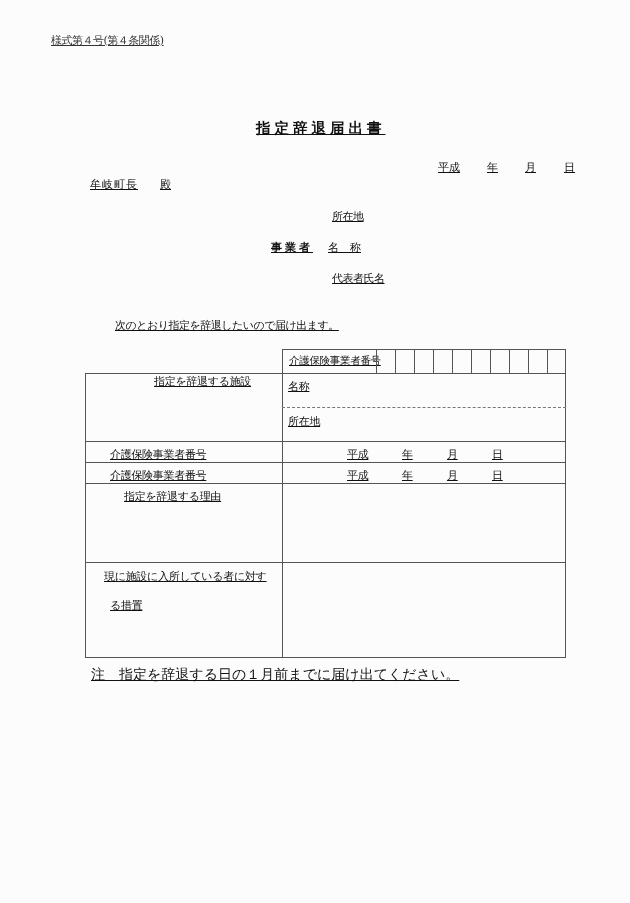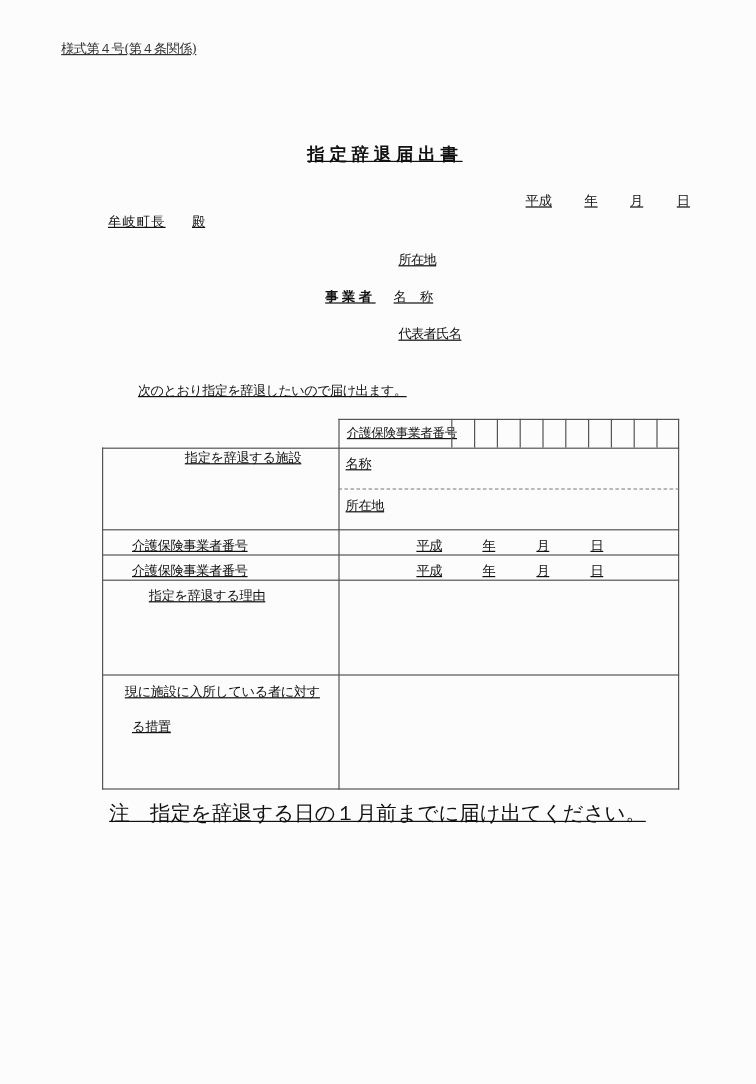--- a/index.html
+++ b/index.html
@@ -25,21 +25,21 @@
     .vline { width: 1px; }
     .dash {
       position: absolute; height: 0;
       border-top: 1px dashed #777;
     }
     .numbox {
       position: absolute; top: 349px; height: 24px;
       border-left: 1px solid #555;
     }
     .cell-text { font-size: 11px; letter-spacing: -0.3px; text-align: right; }
-    .note { left: 91px; top: 666px; font-size: 17px; }
+    .note { left: 91px; top: 666px; font-size: 14px; }
   </style>
 </head>
 <body>
 
 <div class="abs form-ref">様式第４号(第４条関係)</div>
 <div class="abs title">指定辞退届出書</div>
 
 <div>
   <span class="abs date-top" style="left:438px;">平成</span>
   <span class="abs date-top" style="left:487px;">年</span>

